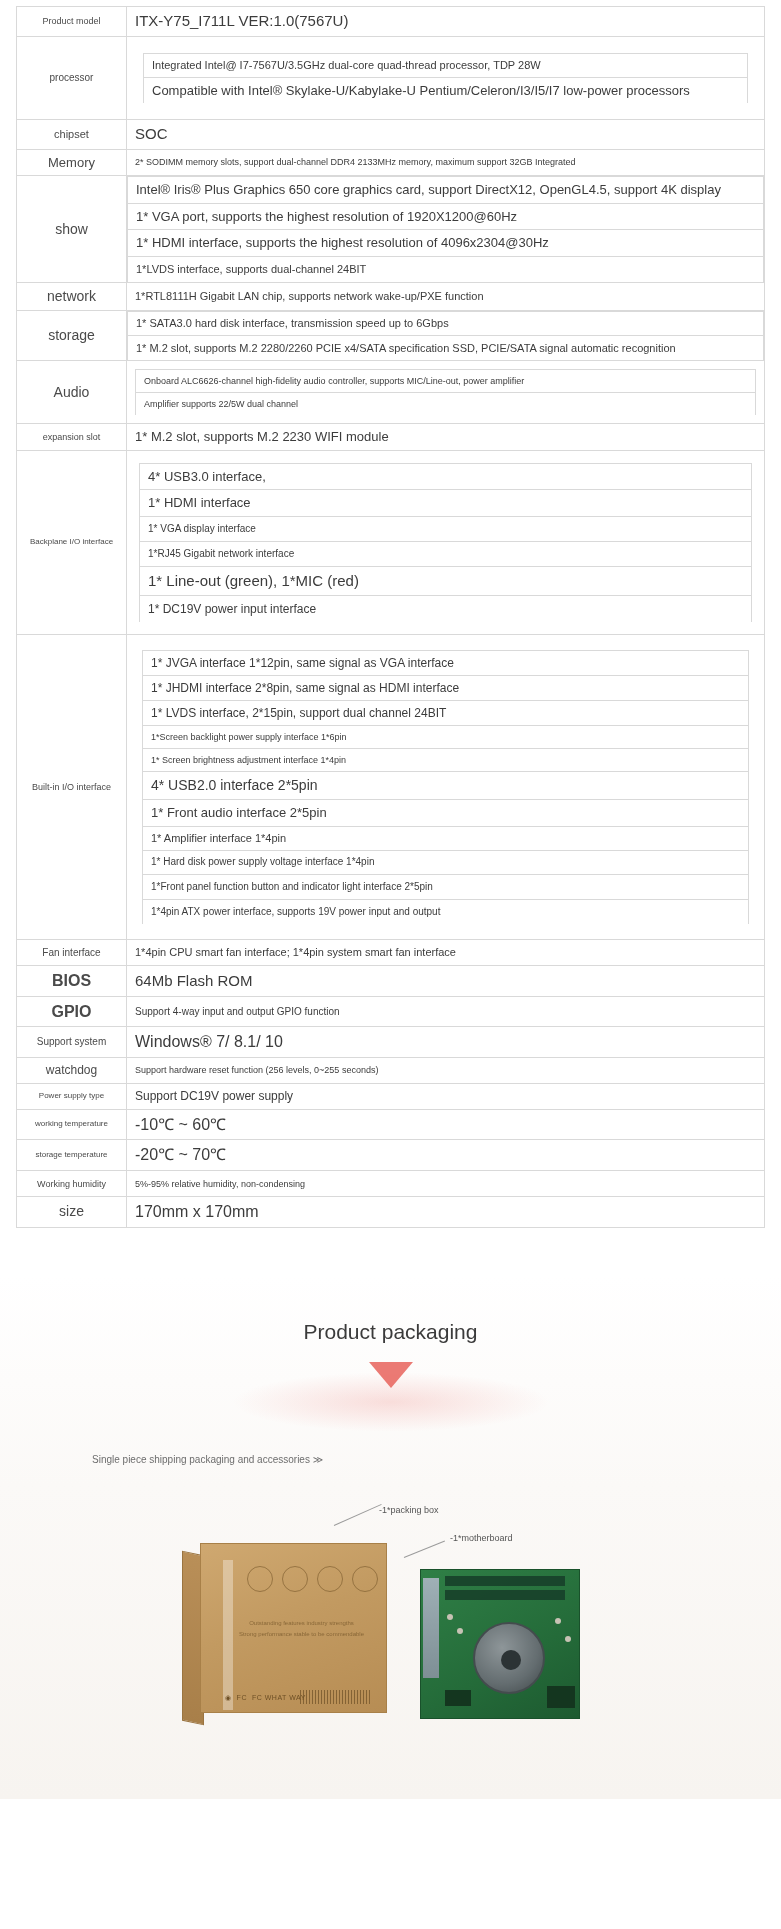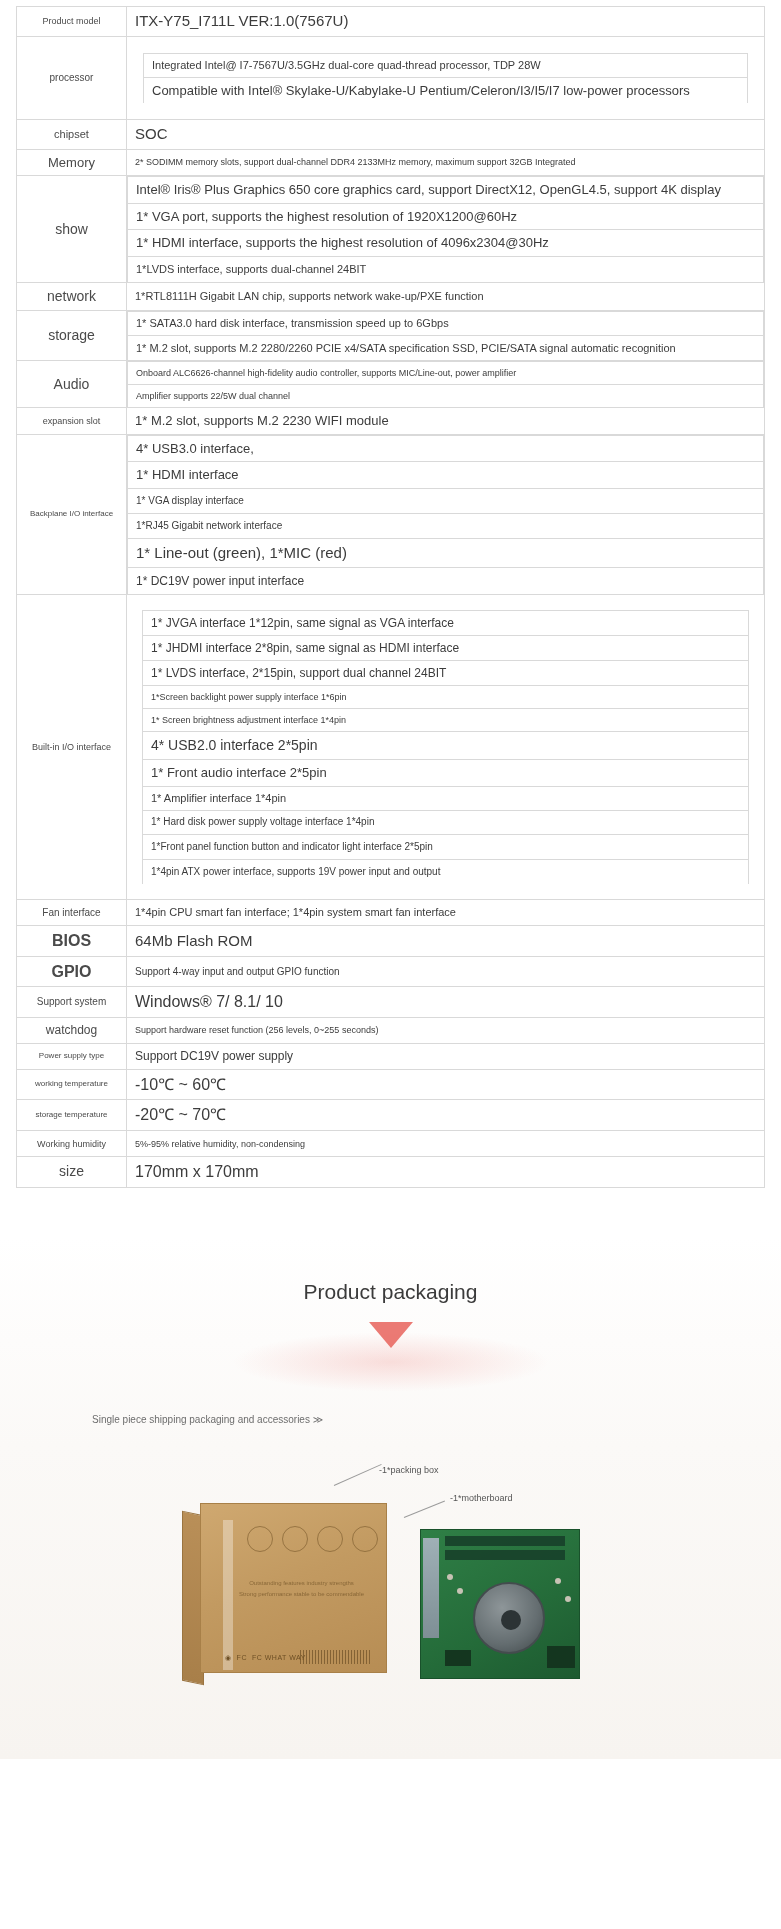--- a/index.html
+++ b/index.html
@@ -257,21 +257,21 @@
             <tr>
                     <td class="f11" style="height:24px">1* M.2 slot, supports M.2 2280/2260 PCIE x4/SATA specification SSD, PCIE/SATA signal automatic recognition</td>
                   </tr>
           </tbody>
               </table>
         </td>
       </tr>
 
       <tr>
         <td class="label f14">Audio</td>
-        <td class="value" style="padding:0">
+        <td class="value" style="padding:8px">
           <table class="nested">
             <tbody>
                   <tr>
                     <td class="f9" style="height:23px;border-bottom:none">Onboard ALC6626-channel high-fidelity audio controller, supports MIC/Line-out, power amplifier</td>
                   </tr>
             <tr>
                     <td class="f9" style="height:23px">Amplifier supports 22/5W dual channel</td>
                   </tr>
           </tbody>
               </table>
@@ -280,21 +280,21 @@
 
       <tr>
         <td class="label f9">expansion slot</td>
         <td class="value row-h26">
           <div class="f13">1* M.2 slot, supports M.2 2230 WIFI module</div>
         </td>
       </tr>
 
       <tr>
         <td class="label f8">Backplane I/O interface</td>
-        <td class="value" style="padding:0">
+        <td class="value" style="padding:12px">
           <table class="nested">
             <tbody>
                   <tr>
                     <td class="f13" style="height:26px">4* USB3.0 interface,</td>
                   </tr>
             <tr>
                     <td class="f13" style="height:26px">1* HDMI interface</td>
                   </tr>
             <tr>
                     <td class="f10" style="height:25px">1* VGA display interface</td>

